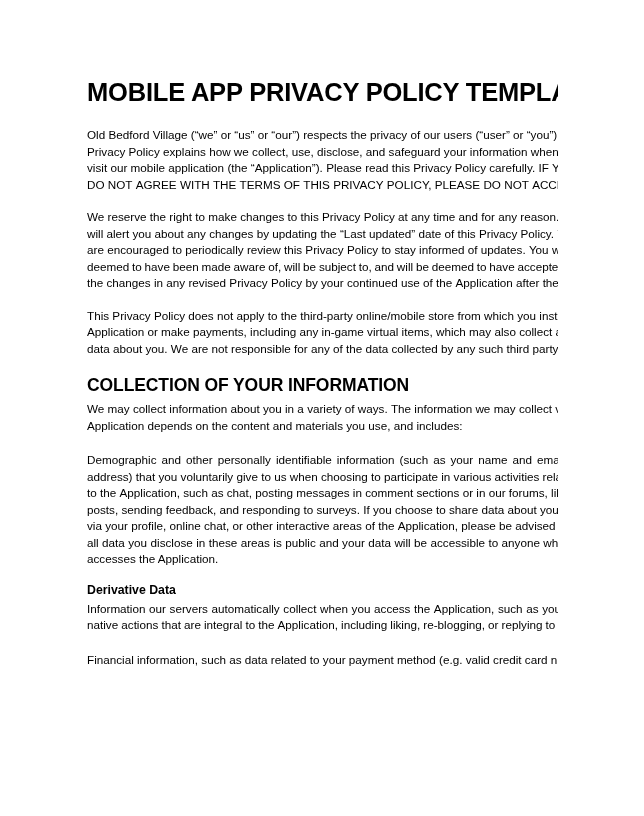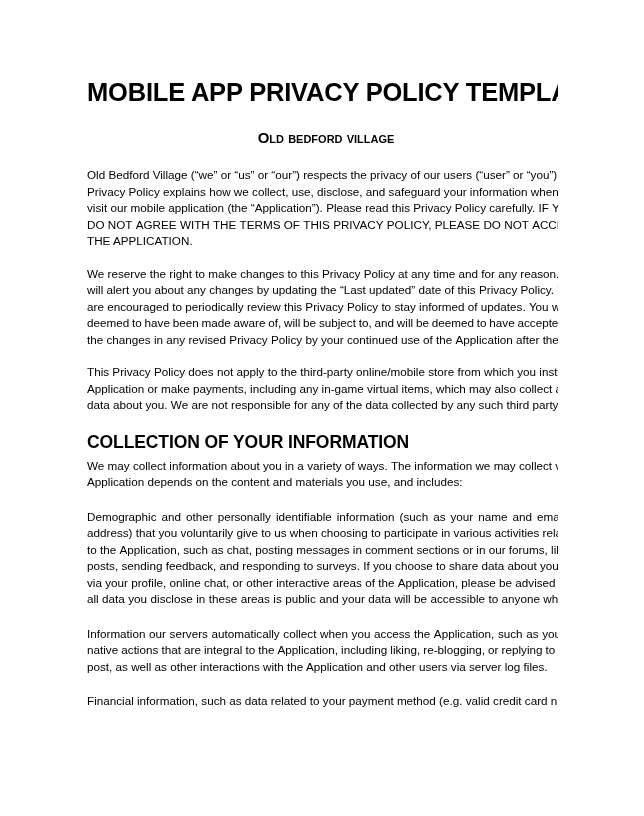--- a/index.html
+++ b/index.html
@@ -120,31 +120,29 @@
 </style>
 </head>
 <body>
 
 <div class="page">
   <div class="content-clip">
     <div class="content">
 
       <h1 class="doc-title">MOBILE APP PRIVACY POLICY TEMPLATE</h1>
 
-      <h2 class="doc-subtitle">Old Bedford Village</h2>
 
 
       <div class="gap-before-p1"></div>
 
       <div class="para-block">
         <div class="jline"><span style="display: inline-block;"><span style="display: inline-block;">Old</span><span class="jsp" style="display: inline-block;">&nbsp;</span><span style="display: inline-block;">Bedford</span><span class="jsp" style="display: inline-block;">&nbsp;</span><span style="display: inline-block;">Village</span><span class="jsp" style="display: inline-block;">&nbsp;</span><span style="display: inline-block;">(“we”</span><span class="jsp" style="display: inline-block;">&nbsp;</span><span style="display: inline-block;">or</span><span class="jsp" style="display: inline-block;">&nbsp;</span><span style="display: inline-block;">“us”</span><span class="jsp" style="display: inline-block;">&nbsp;</span><span style="display: inline-block;">or</span><span class="jsp" style="display: inline-block;">&nbsp;</span><span style="display: inline-block;">“our”)</span><span class="jsp" style="display: inline-block;">&nbsp;</span><span style="display: inline-block;">respects</span><span class="jsp" style="display: inline-block;">&nbsp;</span><span style="display: inline-block;">the</span><span class="jsp" style="display: inline-block;">&nbsp;</span><span style="display: inline-block;">privacy</span><span class="jsp" style="display: inline-block;">&nbsp;</span><span style="display: inline-block;">of</span><span class="jsp" style="display: inline-block;">&nbsp;</span><span style="display: inline-block;">our</span><span class="jsp" style="display: inline-block;">&nbsp;</span><span style="display: inline-block;">users</span><span class="jsp" style="display: inline-block;">&nbsp;</span><span style="display: inline-block;">(“user”</span><span class="jsp" style="display: inline-block;">&nbsp;</span><span style="display: inline-block;">or</span><span class="jsp" style="display: inline-block;">&nbsp;</span><span style="display: inline-block;">“you”).</span></span></div>
         <div class="jline"><span style="display: inline-block;"><span style="display: inline-block;">Privacy</span><span class="jsp" style="display: inline-block;">&nbsp;</span><span style="display: inline-block;">Policy</span><span class="jsp" style="display: inline-block;">&nbsp;</span><span style="display: inline-block;">explains</span><span class="jsp" style="display: inline-block;">&nbsp;</span><span style="display: inline-block;">how</span><span class="jsp" style="display: inline-block;">&nbsp;</span><span style="display: inline-block;">we</span><span class="jsp" style="display: inline-block;">&nbsp;</span><span style="display: inline-block;">collect,</span><span class="jsp" style="display: inline-block;">&nbsp;</span><span style="display: inline-block;">use,</span><span class="jsp" style="display: inline-block;">&nbsp;</span><span style="display: inline-block;">disclose,</span><span class="jsp" style="display: inline-block;">&nbsp;</span><span style="display: inline-block;">and</span><span class="jsp" style="display: inline-block;">&nbsp;</span><span style="display: inline-block;">safeguard</span><span class="jsp" style="display: inline-block;">&nbsp;</span><span style="display: inline-block;">your</span><span class="jsp" style="display: inline-block;">&nbsp;</span><span style="display: inline-block;">information</span><span class="jsp" style="display: inline-block;">&nbsp;</span><span style="display: inline-block;">when</span></span></div>
         <div class="jline"><span style="display: inline-block;"><span style="display: inline-block;">visit</span><span class="jsp" style="display: inline-block;">&nbsp;</span><span style="display: inline-block;">our</span><span class="jsp" style="display: inline-block;">&nbsp;</span><span style="display: inline-block;">mobile</span><span class="jsp" style="display: inline-block;">&nbsp;</span><span style="display: inline-block;">application</span><span class="jsp" style="display: inline-block;">&nbsp;</span><span style="display: inline-block;">(the</span><span class="jsp" style="display: inline-block;">&nbsp;</span><span style="display: inline-block;">“Application”).</span><span class="jsp" style="display: inline-block;">&nbsp;</span><span style="display: inline-block;">Please</span><span class="jsp" style="display: inline-block;">&nbsp;</span><span style="display: inline-block;">read</span><span class="jsp" style="display: inline-block;">&nbsp;</span><span style="display: inline-block;">this</span><span class="jsp" style="display: inline-block;">&nbsp;</span><span style="display: inline-block;">Privacy</span><span class="jsp" style="display: inline-block;">&nbsp;</span><span style="display: inline-block;">Policy</span><span class="jsp" style="display: inline-block;">&nbsp;</span><span style="display: inline-block;">carefully.</span><span class="jsp" style="display: inline-block;">&nbsp;</span><span style="display: inline-block;">IF</span><span class="jsp" style="display: inline-block;">&nbsp;</span><span style="display: inline-block;">YOU</span></span></div>
         <div class="jline"><span style="display: inline-block;"><span style="display: inline-block;">DO</span><span class="jsp" style="display: inline-block;">&nbsp;</span><span style="display: inline-block;">NOT</span><span class="jsp" style="display: inline-block;">&nbsp;</span><span style="display: inline-block;">AGREE</span><span class="jsp" style="display: inline-block;">&nbsp;</span><span style="display: inline-block;">WITH</span><span class="jsp" style="display: inline-block;">&nbsp;</span><span style="display: inline-block;">THE</span><span class="jsp" style="display: inline-block;">&nbsp;</span><span style="display: inline-block;">TERMS</span><span class="jsp" style="display: inline-block;">&nbsp;</span><span style="display: inline-block;">OF</span><span class="jsp" style="display: inline-block;">&nbsp;</span><span style="display: inline-block;">THIS</span><span class="jsp" style="display: inline-block;">&nbsp;</span><span style="display: inline-block;">PRIVACY</span><span class="jsp" style="display: inline-block;">&nbsp;</span><span style="display: inline-block;">POLICY,</span><span class="jsp" style="display: inline-block;">&nbsp;</span><span style="display: inline-block;">PLEASE</span><span class="jsp" style="display: inline-block;">&nbsp;</span><span style="display: inline-block;">DO</span><span class="jsp" style="display: inline-block;">&nbsp;</span><span style="display: inline-block;">NOT</span><span class="jsp" style="display: inline-block;">&nbsp;</span><span style="display: inline-block;">ACCESS</span></span></div>
-        <div class="jline last"><span>THE APPLICATION.</span></div>
       </div>
 
       <div class="gap-para"></div>
 
       <div class="para-block">
         <div class="jline"><span style="display: inline-block;"><span style="display: inline-block;">We</span><span class="jsp" style="display: inline-block;">&nbsp;</span><span style="display: inline-block;">reserve</span><span class="jsp" style="display: inline-block;">&nbsp;</span><span style="display: inline-block;">the</span><span class="jsp" style="display: inline-block;">&nbsp;</span><span style="display: inline-block;">right</span><span class="jsp" style="display: inline-block;">&nbsp;</span><span style="display: inline-block;">to</span><span class="jsp" style="display: inline-block;">&nbsp;</span><span style="display: inline-block;">make</span><span class="jsp" style="display: inline-block;">&nbsp;</span><span style="display: inline-block;">changes</span><span class="jsp" style="display: inline-block;">&nbsp;</span><span style="display: inline-block;">to</span><span class="jsp" style="display: inline-block;">&nbsp;</span><span style="display: inline-block;">this</span><span class="jsp" style="display: inline-block;">&nbsp;</span><span style="display: inline-block;">Privacy</span><span class="jsp" style="display: inline-block;">&nbsp;</span><span style="display: inline-block;">Policy</span><span class="jsp" style="display: inline-block;">&nbsp;</span><span style="display: inline-block;">at</span><span class="jsp" style="display: inline-block;">&nbsp;</span><span style="display: inline-block;">any</span><span class="jsp" style="display: inline-block;">&nbsp;</span><span style="display: inline-block;">time</span><span class="jsp" style="display: inline-block;">&nbsp;</span><span style="display: inline-block;">and</span><span class="jsp" style="display: inline-block;">&nbsp;</span><span style="display: inline-block;">for</span><span class="jsp" style="display: inline-block;">&nbsp;</span><span style="display: inline-block;">any</span><span class="jsp" style="display: inline-block;">&nbsp;</span><span style="display: inline-block;">reason.</span></span></div>
         <div class="jline"><span style="display: inline-block;"><span style="display: inline-block;">will</span><span class="jsp" style="display: inline-block;">&nbsp;</span><span style="display: inline-block;">alert</span><span class="jsp" style="display: inline-block;">&nbsp;</span><span style="display: inline-block;">you</span><span class="jsp" style="display: inline-block;">&nbsp;</span><span style="display: inline-block;">about</span><span class="jsp" style="display: inline-block;">&nbsp;</span><span style="display: inline-block;">any</span><span class="jsp" style="display: inline-block;">&nbsp;</span><span style="display: inline-block;">changes</span><span class="jsp" style="display: inline-block;">&nbsp;</span><span style="display: inline-block;">by</span><span class="jsp" style="display: inline-block;">&nbsp;</span><span style="display: inline-block;">updating</span><span class="jsp" style="display: inline-block;">&nbsp;</span><span style="display: inline-block;">the</span><span class="jsp" style="display: inline-block;">&nbsp;</span><span style="display: inline-block;">“Last</span><span class="jsp" style="display: inline-block;">&nbsp;</span><span style="display: inline-block;">updated”</span><span class="jsp" style="display: inline-block;">&nbsp;</span><span style="display: inline-block;">date</span><span class="jsp" style="display: inline-block;">&nbsp;</span><span style="display: inline-block;">of</span><span class="jsp" style="display: inline-block;">&nbsp;</span><span style="display: inline-block;">this</span><span class="jsp" style="display: inline-block;">&nbsp;</span><span style="display: inline-block;">Privacy</span><span class="jsp" style="display: inline-block;">&nbsp;</span><span style="display: inline-block;">Policy.</span><span class="jsp" style="display: inline-block;">&nbsp;</span><span style="display: inline-block;">You</span></span></div>
         <div class="jline"><span style="display: inline-block;"><span style="display: inline-block;">are</span><span class="jsp" style="display: inline-block;">&nbsp;</span><span style="display: inline-block;">encouraged</span><span class="jsp" style="display: inline-block;">&nbsp;</span><span style="display: inline-block;">to</span><span class="jsp" style="display: inline-block;">&nbsp;</span><span style="display: inline-block;">periodically</span><span class="jsp" style="display: inline-block;">&nbsp;</span><span style="display: inline-block;">review</span><span class="jsp" style="display: inline-block;">&nbsp;</span><span style="display: inline-block;">this</span><span class="jsp" style="display: inline-block;">&nbsp;</span><span style="display: inline-block;">Privacy</span><span class="jsp" style="display: inline-block;">&nbsp;</span><span style="display: inline-block;">Policy</span><span class="jsp" style="display: inline-block;">&nbsp;</span><span style="display: inline-block;">to</span><span class="jsp" style="display: inline-block;">&nbsp;</span><span style="display: inline-block;">stay</span><span class="jsp" style="display: inline-block;">&nbsp;</span><span style="display: inline-block;">informed</span><span class="jsp" style="display: inline-block;">&nbsp;</span><span style="display: inline-block;">of</span><span class="jsp" style="display: inline-block;">&nbsp;</span><span style="display: inline-block;">updates.</span><span class="jsp" style="display: inline-block;">&nbsp;</span><span style="display: inline-block;">You</span><span class="jsp" style="display: inline-block;">&nbsp;</span><span style="display: inline-block;">will</span></span></div>
         <div class="jline"><span style="display: inline-block;"><span style="display: inline-block;">deemed</span><span class="jsp" style="display: inline-block; width: 2.80423px;">&nbsp;</span><span style="display: inline-block;">to</span><span class="jsp" style="display: inline-block; width: 2.80423px;">&nbsp;</span><span style="display: inline-block;">have</span><span class="jsp" style="display: inline-block; width: 2.80423px;">&nbsp;</span><span style="display: inline-block;">been</span><span class="jsp" style="display: inline-block; width: 2.80423px;">&nbsp;</span><span style="display: inline-block;">made</span><span class="jsp" style="display: inline-block; width: 2.80423px;">&nbsp;</span><span style="display: inline-block;">aware</span><span class="jsp" style="display: inline-block; width: 2.80423px;">&nbsp;</span><span style="display: inline-block;">of,</span><span class="jsp" style="display: inline-block; width: 2.80423px;">&nbsp;</span><span style="display: inline-block;">will</span><span class="jsp" style="display: inline-block; width: 2.80423px;">&nbsp;</span><span style="display: inline-block;">be</span><span class="jsp" style="display: inline-block; width: 2.80423px;">&nbsp;</span><span style="display: inline-block;">subject</span><span class="jsp" style="display: inline-block; width: 2.80423px;">&nbsp;</span><span style="display: inline-block;">to,</span><span class="jsp" style="display: inline-block; width: 2.80423px;">&nbsp;</span><span style="display: inline-block;">and</span><span class="jsp" style="display: inline-block; width: 2.80423px;">&nbsp;</span><span style="display: inline-block;">will</span><span class="jsp" style="display: inline-block; width: 2.80423px;">&nbsp;</span><span style="display: inline-block;">be</span><span class="jsp" style="display: inline-block; width: 2.80423px;">&nbsp;</span><span style="display: inline-block;">deemed</span><span class="jsp" style="display: inline-block; width: 2.80423px;">&nbsp;</span><span style="display: inline-block;">to</span><span class="jsp" style="display: inline-block; width: 2.80423px;">&nbsp;</span><span style="display: inline-block;">have</span><span class="jsp" style="display: inline-block; width: 2.80423px;">&nbsp;</span><span style="display: inline-block;">accepted</span></span></div>
         <div class="jline"><span style="display: inline-block;"><span style="display: inline-block;">the</span><span class="jsp" style="display: inline-block;">&nbsp;</span><span style="display: inline-block;">changes</span><span class="jsp" style="display: inline-block;">&nbsp;</span><span style="display: inline-block;">in</span><span class="jsp" style="display: inline-block;">&nbsp;</span><span style="display: inline-block;">any</span><span class="jsp" style="display: inline-block;">&nbsp;</span><span style="display: inline-block;">revised</span><span class="jsp" style="display: inline-block;">&nbsp;</span><span style="display: inline-block;">Privacy</span><span class="jsp" style="display: inline-block;">&nbsp;</span><span style="display: inline-block;">Policy</span><span class="jsp" style="display: inline-block;">&nbsp;</span><span style="display: inline-block;">by</span><span class="jsp" style="display: inline-block;">&nbsp;</span><span style="display: inline-block;">your</span><span class="jsp" style="display: inline-block;">&nbsp;</span><span style="display: inline-block;">continued</span><span class="jsp" style="display: inline-block;">&nbsp;</span><span style="display: inline-block;">use</span><span class="jsp" style="display: inline-block;">&nbsp;</span><span style="display: inline-block;">of</span><span class="jsp" style="display: inline-block;">&nbsp;</span><span style="display: inline-block;">the</span><span class="jsp" style="display: inline-block;">&nbsp;</span><span style="display: inline-block;">Application</span><span class="jsp" style="display: inline-block;">&nbsp;</span><span style="display: inline-block;">after</span><span class="jsp" style="display: inline-block;">&nbsp;</span><span style="display: inline-block;">the</span></span></div>
@@ -174,31 +172,32 @@
 
       <div class="gap-after-h2"></div>
 
       <div class="para-block">
         <div class="jline"><span style="display: inline-block;"><span style="display: inline-block;">Demographic</span><span class="jsp" style="display: inline-block; width: 4.9929px;">&nbsp;</span><span style="display: inline-block;">and</span><span class="jsp" style="display: inline-block; width: 4.9929px;">&nbsp;</span><span style="display: inline-block;">other</span><span class="jsp" style="display: inline-block; width: 4.9929px;">&nbsp;</span><span style="display: inline-block;">personally</span><span class="jsp" style="display: inline-block; width: 4.9929px;">&nbsp;</span><span style="display: inline-block;">identifiable</span><span class="jsp" style="display: inline-block; width: 4.9929px;">&nbsp;</span><span style="display: inline-block;">information</span><span class="jsp" style="display: inline-block; width: 4.9929px;">&nbsp;</span><span style="display: inline-block;">(such</span><span class="jsp" style="display: inline-block; width: 4.9929px;">&nbsp;</span><span style="display: inline-block;">as</span><span class="jsp" style="display: inline-block; width: 4.9929px;">&nbsp;</span><span style="display: inline-block;">your</span><span class="jsp" style="display: inline-block; width: 4.9929px;">&nbsp;</span><span style="display: inline-block;">name</span><span class="jsp" style="display: inline-block; width: 4.9929px;">&nbsp;</span><span style="display: inline-block;">and</span><span class="jsp" style="display: inline-block; width: 4.9929px;">&nbsp;</span><span style="display: inline-block;">email</span></span></div>
         <div class="jline"><span style="display: inline-block;"><span style="display: inline-block;">address)</span><span class="jsp" style="display: inline-block;">&nbsp;</span><span style="display: inline-block;">that</span><span class="jsp" style="display: inline-block;">&nbsp;</span><span style="display: inline-block;">you</span><span class="jsp" style="display: inline-block;">&nbsp;</span><span style="display: inline-block;">voluntarily</span><span class="jsp" style="display: inline-block;">&nbsp;</span><span style="display: inline-block;">give</span><span class="jsp" style="display: inline-block;">&nbsp;</span><span style="display: inline-block;">to</span><span class="jsp" style="display: inline-block;">&nbsp;</span><span style="display: inline-block;">us</span><span class="jsp" style="display: inline-block;">&nbsp;</span><span style="display: inline-block;">when</span><span class="jsp" style="display: inline-block;">&nbsp;</span><span style="display: inline-block;">choosing</span><span class="jsp" style="display: inline-block;">&nbsp;</span><span style="display: inline-block;">to</span><span class="jsp" style="display: inline-block;">&nbsp;</span><span style="display: inline-block;">participate</span><span class="jsp" style="display: inline-block;">&nbsp;</span><span style="display: inline-block;">in</span><span class="jsp" style="display: inline-block;">&nbsp;</span><span style="display: inline-block;">various</span><span class="jsp" style="display: inline-block;">&nbsp;</span><span style="display: inline-block;">activities</span><span class="jsp" style="display: inline-block;">&nbsp;</span><span style="display: inline-block;">related</span></span></div>
         <div class="jline"><span style="display: inline-block;"><span style="display: inline-block;">to</span><span class="jsp" style="display: inline-block;">&nbsp;</span><span style="display: inline-block;">the</span><span class="jsp" style="display: inline-block;">&nbsp;</span><span style="display: inline-block;">Application,</span><span class="jsp" style="display: inline-block;">&nbsp;</span><span style="display: inline-block;">such</span><span class="jsp" style="display: inline-block;">&nbsp;</span><span style="display: inline-block;">as</span><span class="jsp" style="display: inline-block;">&nbsp;</span><span style="display: inline-block;">chat,</span><span class="jsp" style="display: inline-block;">&nbsp;</span><span style="display: inline-block;">posting</span><span class="jsp" style="display: inline-block;">&nbsp;</span><span style="display: inline-block;">messages</span><span class="jsp" style="display: inline-block;">&nbsp;</span><span style="display: inline-block;">in</span><span class="jsp" style="display: inline-block;">&nbsp;</span><span style="display: inline-block;">comment</span><span class="jsp" style="display: inline-block;">&nbsp;</span><span style="display: inline-block;">sections</span><span class="jsp" style="display: inline-block;">&nbsp;</span><span style="display: inline-block;">or</span><span class="jsp" style="display: inline-block;">&nbsp;</span><span style="display: inline-block;">in</span><span class="jsp" style="display: inline-block;">&nbsp;</span><span style="display: inline-block;">our</span><span class="jsp" style="display: inline-block;">&nbsp;</span><span style="display: inline-block;">forums,</span><span class="jsp" style="display: inline-block;">&nbsp;</span><span style="display: inline-block;">liking</span></span></div>
         <div class="jline"><span style="display: inline-block;"><span style="display: inline-block;">posts,</span><span class="jsp" style="display: inline-block;">&nbsp;</span><span style="display: inline-block;">sending</span><span class="jsp" style="display: inline-block;">&nbsp;</span><span style="display: inline-block;">feedback,</span><span class="jsp" style="display: inline-block;">&nbsp;</span><span style="display: inline-block;">and</span><span class="jsp" style="display: inline-block;">&nbsp;</span><span style="display: inline-block;">responding</span><span class="jsp" style="display: inline-block;">&nbsp;</span><span style="display: inline-block;">to</span><span class="jsp" style="display: inline-block;">&nbsp;</span><span style="display: inline-block;">surveys.</span><span class="jsp" style="display: inline-block;">&nbsp;</span><span style="display: inline-block;">If</span><span class="jsp" style="display: inline-block;">&nbsp;</span><span style="display: inline-block;">you</span><span class="jsp" style="display: inline-block;">&nbsp;</span><span style="display: inline-block;">choose</span><span class="jsp" style="display: inline-block;">&nbsp;</span><span style="display: inline-block;">to</span><span class="jsp" style="display: inline-block;">&nbsp;</span><span style="display: inline-block;">share</span><span class="jsp" style="display: inline-block;">&nbsp;</span><span style="display: inline-block;">data</span><span class="jsp" style="display: inline-block;">&nbsp;</span><span style="display: inline-block;">about</span><span class="jsp" style="display: inline-block;">&nbsp;</span><span style="display: inline-block;">yourself</span></span></div>
         <div class="jline"><span style="display: inline-block;"><span style="display: inline-block;">via</span><span class="jsp" style="display: inline-block;">&nbsp;</span><span style="display: inline-block;">your</span><span class="jsp" style="display: inline-block;">&nbsp;</span><span style="display: inline-block;">profile,</span><span class="jsp" style="display: inline-block;">&nbsp;</span><span style="display: inline-block;">online</span><span class="jsp" style="display: inline-block;">&nbsp;</span><span style="display: inline-block;">chat,</span><span class="jsp" style="display: inline-block;">&nbsp;</span><span style="display: inline-block;">or</span><span class="jsp" style="display: inline-block;">&nbsp;</span><span style="display: inline-block;">other</span><span class="jsp" style="display: inline-block;">&nbsp;</span><span style="display: inline-block;">interactive</span><span class="jsp" style="display: inline-block;">&nbsp;</span><span style="display: inline-block;">areas</span><span class="jsp" style="display: inline-block;">&nbsp;</span><span style="display: inline-block;">of</span><span class="jsp" style="display: inline-block;">&nbsp;</span><span style="display: inline-block;">the</span><span class="jsp" style="display: inline-block;">&nbsp;</span><span style="display: inline-block;">Application,</span><span class="jsp" style="display: inline-block;">&nbsp;</span><span style="display: inline-block;">please</span><span class="jsp" style="display: inline-block;">&nbsp;</span><span style="display: inline-block;">be</span><span class="jsp" style="display: inline-block;">&nbsp;</span><span style="display: inline-block;">advised</span><span class="jsp" style="display: inline-block;">&nbsp;</span></span></div>
         <div class="jline"><span style="display: inline-block;"><span style="display: inline-block;">all</span><span class="jsp" style="display: inline-block; width: 3.41728px;">&nbsp;</span><span style="display: inline-block;">data</span><span class="jsp" style="display: inline-block; width: 3.41728px;">&nbsp;</span><span style="display: inline-block;">you</span><span class="jsp" style="display: inline-block; width: 3.41728px;">&nbsp;</span><span style="display: inline-block;">disclose</span><span class="jsp" style="display: inline-block; width: 3.41728px;">&nbsp;</span><span style="display: inline-block;">in</span><span class="jsp" style="display: inline-block; width: 3.41728px;">&nbsp;</span><span style="display: inline-block;">these</span><span class="jsp" style="display: inline-block; width: 3.41728px;">&nbsp;</span><span style="display: inline-block;">areas</span><span class="jsp" style="display: inline-block; width: 3.41728px;">&nbsp;</span><span style="display: inline-block;">is</span><span class="jsp" style="display: inline-block; width: 3.41728px;">&nbsp;</span><span style="display: inline-block;">public</span><span class="jsp" style="display: inline-block; width: 3.41728px;">&nbsp;</span><span style="display: inline-block;">and</span><span class="jsp" style="display: inline-block; width: 3.41728px;">&nbsp;</span><span style="display: inline-block;">your</span><span class="jsp" style="display: inline-block; width: 3.41728px;">&nbsp;</span><span style="display: inline-block;">data</span><span class="jsp" style="display: inline-block; width: 3.41728px;">&nbsp;</span><span style="display: inline-block;">will</span><span class="jsp" style="display: inline-block; width: 3.41728px;">&nbsp;</span><span style="display: inline-block;">be</span><span class="jsp" style="display: inline-block; width: 3.41728px;">&nbsp;</span><span style="display: inline-block;">accessible</span><span class="jsp" style="display: inline-block; width: 3.41728px;">&nbsp;</span><span style="display: inline-block;">to</span><span class="jsp" style="display: inline-block; width: 3.41728px;">&nbsp;</span><span style="display: inline-block;">anyone</span><span class="jsp" style="display: inline-block; width: 3.41728px;">&nbsp;</span><span style="display: inline-block;">who</span></span></div>
+        <div class="jline last"><span>accesses the Application.</span></div>
       </div>
 
       <div class="gap-before-h2"></div>
 
+      <h3 class="sub-heading">Derivative Data</h3>
 
       <div class="gap-after-h2"></div>
 
       <div class="para-block">
         <div class="jline"><span style="display: inline-block;"><span style="display: inline-block;">Information</span><span class="jsp" style="display: inline-block; width: 3.60286px;">&nbsp;</span><span style="display: inline-block;">our</span><span class="jsp" style="display: inline-block; width: 3.60286px;">&nbsp;</span><span style="display: inline-block;">servers</span><span class="jsp" style="display: inline-block; width: 3.60286px;">&nbsp;</span><span style="display: inline-block;">automatically</span><span class="jsp" style="display: inline-block; width: 3.60286px;">&nbsp;</span><span style="display: inline-block;">collect</span><span class="jsp" style="display: inline-block; width: 3.60286px;">&nbsp;</span><span style="display: inline-block;">when</span><span class="jsp" style="display: inline-block; width: 3.60286px;">&nbsp;</span><span style="display: inline-block;">you</span><span class="jsp" style="display: inline-block; width: 3.60286px;">&nbsp;</span><span style="display: inline-block;">access</span><span class="jsp" style="display: inline-block; width: 3.60286px;">&nbsp;</span><span style="display: inline-block;">the</span><span class="jsp" style="display: inline-block; width: 3.60286px;">&nbsp;</span><span style="display: inline-block;">Application,</span><span class="jsp" style="display: inline-block; width: 3.60286px;">&nbsp;</span><span style="display: inline-block;">such</span><span class="jsp" style="display: inline-block; width: 3.60286px;">&nbsp;</span><span style="display: inline-block;">as</span><span class="jsp" style="display: inline-block; width: 3.60286px;">&nbsp;</span><span style="display: inline-block;">your</span></span></div>
         <div class="jline"><span style="display: inline-block;"><span style="display: inline-block;">native</span><span class="jsp" style="display: inline-block; width: 3.08482px;">&nbsp;</span><span style="display: inline-block;">actions</span><span class="jsp" style="display: inline-block; width: 3.08482px;">&nbsp;</span><span style="display: inline-block;">that</span><span class="jsp" style="display: inline-block; width: 3.08482px;">&nbsp;</span><span style="display: inline-block;">are</span><span class="jsp" style="display: inline-block; width: 3.08482px;">&nbsp;</span><span style="display: inline-block;">integral</span><span class="jsp" style="display: inline-block; width: 3.08482px;">&nbsp;</span><span style="display: inline-block;">to</span><span class="jsp" style="display: inline-block; width: 3.08482px;">&nbsp;</span><span style="display: inline-block;">the</span><span class="jsp" style="display: inline-block; width: 3.08482px;">&nbsp;</span><span style="display: inline-block;">Application,</span><span class="jsp" style="display: inline-block; width: 3.08482px;">&nbsp;</span><span style="display: inline-block;">including</span><span class="jsp" style="display: inline-block; width: 3.08482px;">&nbsp;</span><span style="display: inline-block;">liking,</span><span class="jsp" style="display: inline-block; width: 3.08482px;">&nbsp;</span><span style="display: inline-block;">re-blogging,</span><span class="jsp" style="display: inline-block; width: 3.08482px;">&nbsp;</span><span style="display: inline-block;">or</span><span class="jsp" style="display: inline-block; width: 3.08482px;">&nbsp;</span><span style="display: inline-block;">replying</span><span class="jsp" style="display: inline-block; width: 3.08482px;">&nbsp;</span><span style="display: inline-block;">to</span><span class="jsp" style="display: inline-block; width: 3.08482px;">&nbsp;</span></span></div>
-        <div class="jline last"><span>post, as well as other interactions with the Application and other users via server log files.</span></div>
       </div>
 
       <div class="gap-before-h2"></div>
 
 
       <div class="gap-after-h2"></div>
 
       <div class="para-block">
         <div class="jline last"><span>Financial information, such as data related to your payment method (e.g. valid credit card number,</span></div>
       </div>

